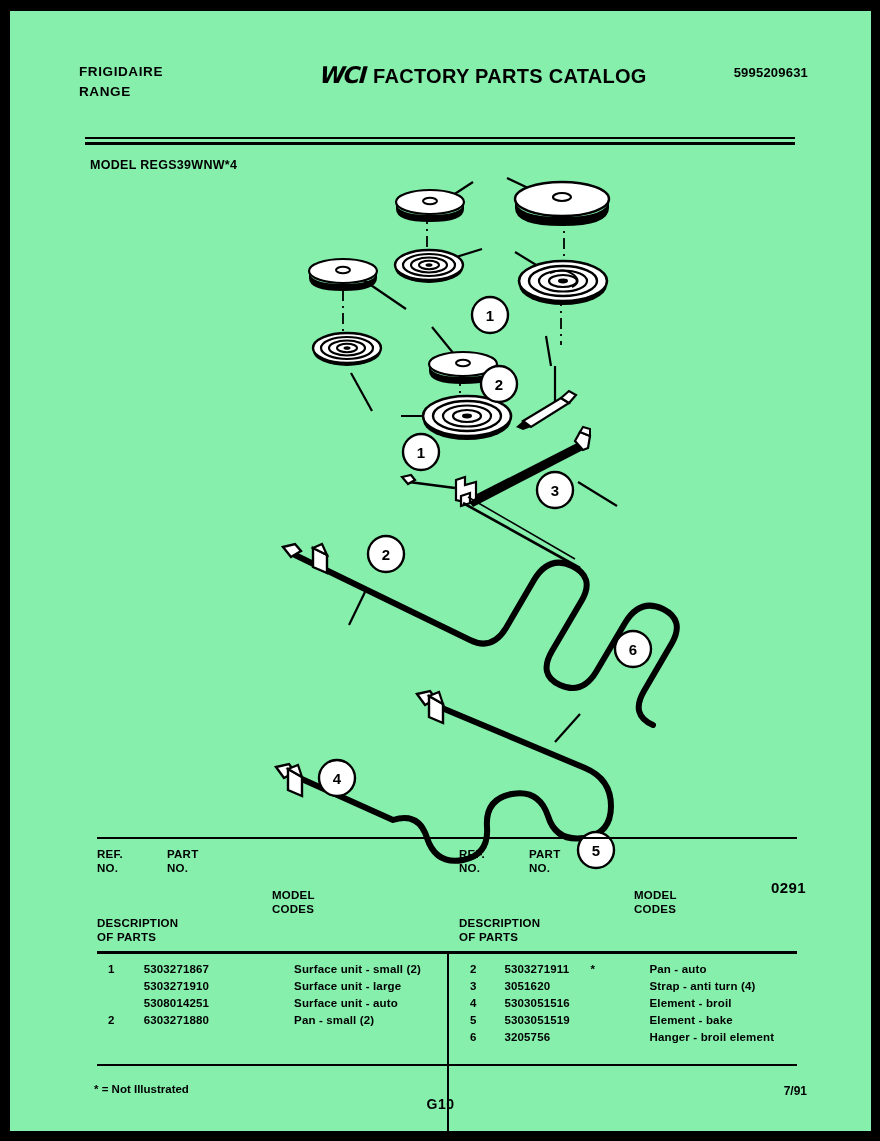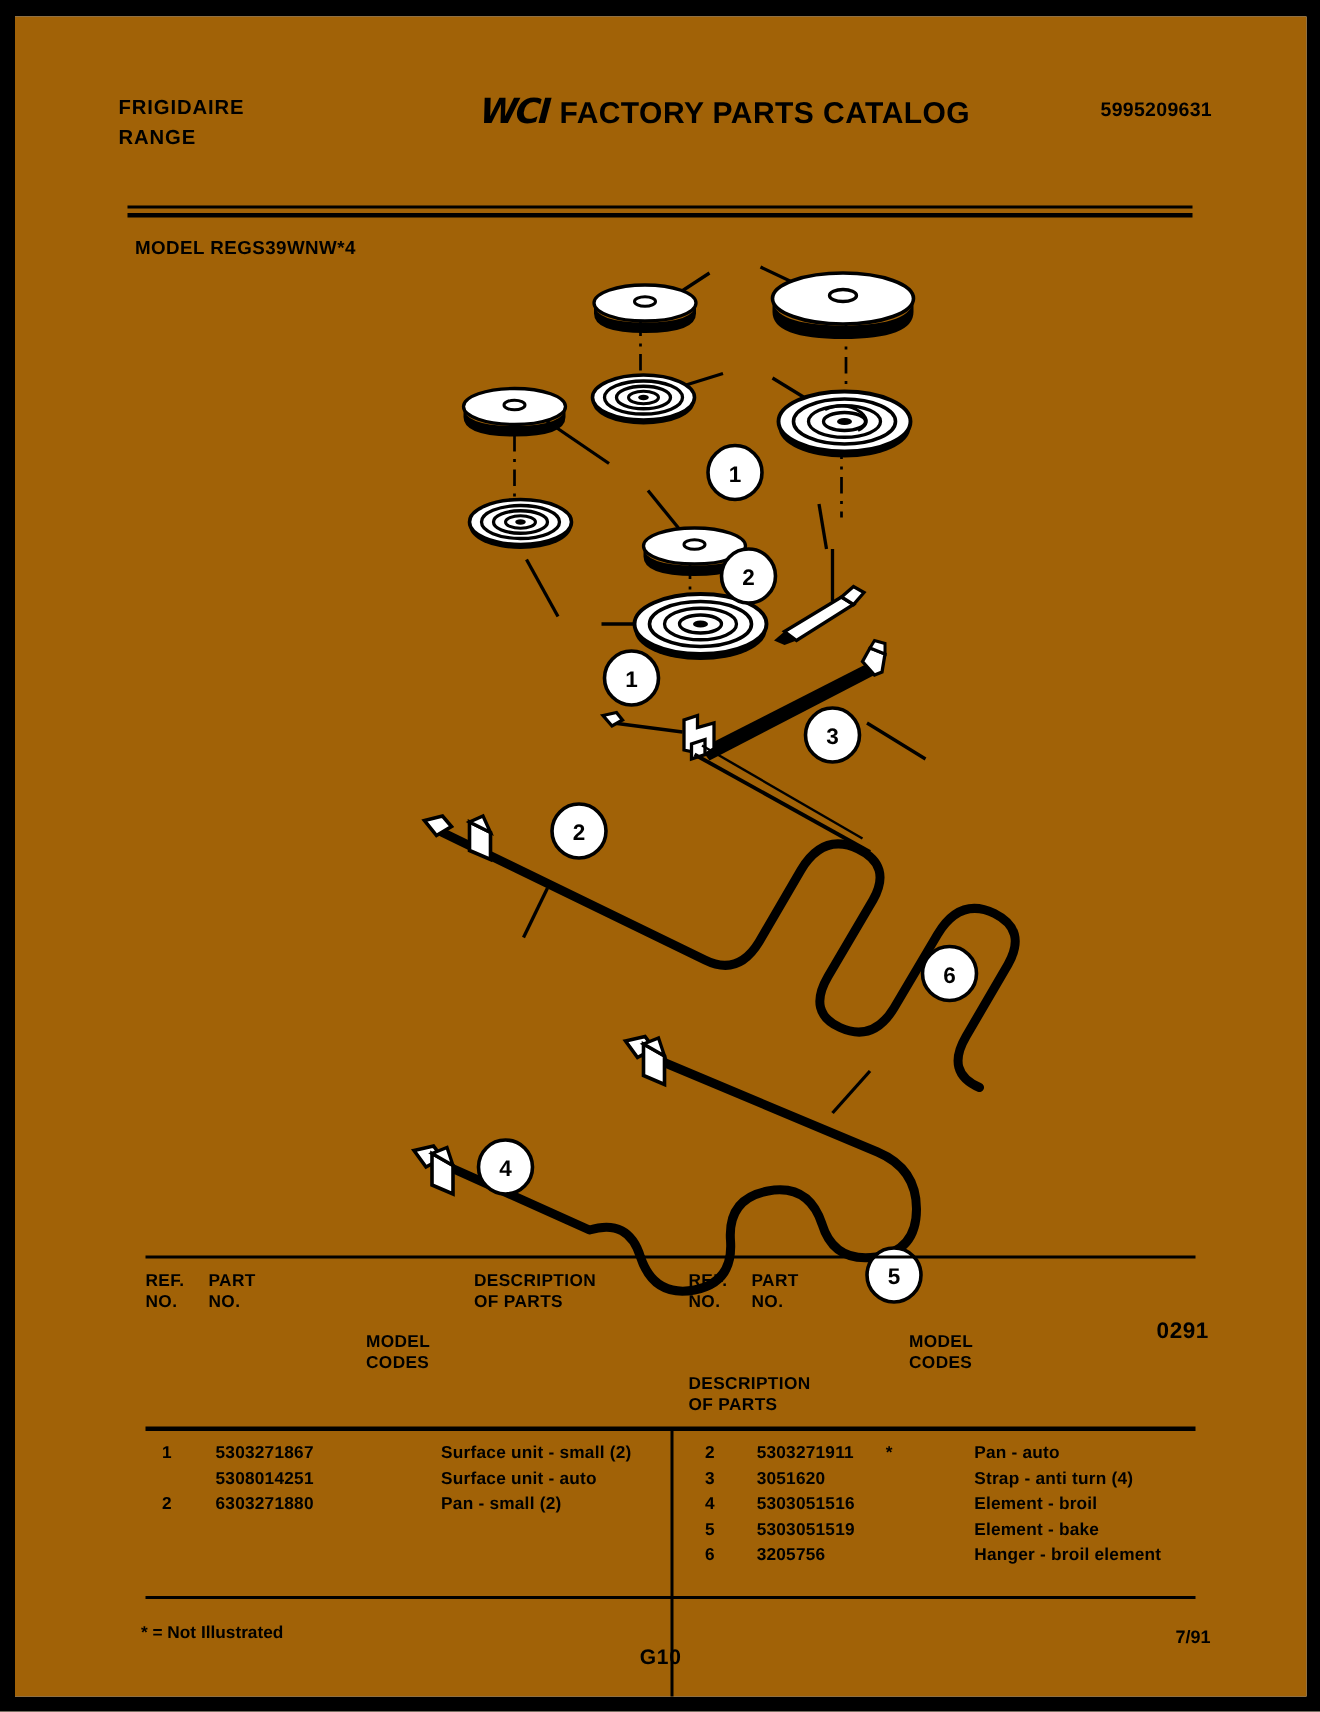--- a/index.html
+++ b/index.html
@@ -24,21 +24,21 @@
     border-top: 11px solid #000;
     border-left: 10px solid #000;
     border-right: 9px solid #000;
     border-bottom: 10px solid #000;
   }
   .sheet {
     position: absolute;
     left: 10px; top: 11px;
     width: 861px;
     height: 1120px;
-    background: #a16207;
+    background: #86efac;
     overflow: hidden;
   }
   
   .hdr-brand {
     position: absolute;
     left: 69px;
     top: 51px;
     font-size: 13.5px;
     font-weight: bold;
     letter-spacing: 0.6px;
@@ -131,21 +131,21 @@
     display: flex;
     padding-top: 8px;
   }
   .tbl-half {
     width: 350px;
     box-sizing: border-box;
     position: relative;
   }
   .tbl-half.right { padding-left: 12px; }
   .col-ref   { width: 42px; }
-  .col-part  { width: 105px; }
+  .col-part  { width: 105px; margin-left: 28px; }
   .col-model { width: 72px; margin-top: 41px; }
   .col-desc  { width: 131px; }
   .hcell {
     display: inline-block;
     vertical-align: top;
     font-size: 11.5px;
     font-weight: bold;
     line-height: 14px;
     letter-spacing: 0.25px;
   }
@@ -468,20 +468,26 @@
       <div class="vdivider"></div>
       <div class="tbl-half" id="left-rows">
           <div class="row">
             <div class="cell ref">1</div>
             <div class="cell part">5303271867</div>
             <div class="cell model"></div>
             <div class="cell desc">Surface unit - small (2)</div>
           </div>
           <div class="row">
             <div class="cell ref"></div>
+            <div class="cell part">5303271910</div>
+            <div class="cell model"></div>
+            <div class="cell desc">Surface unit - large</div>
+          </div>
+          <div class="row">
+            <div class="cell ref"></div>
             <div class="cell part">5308014251</div>
             <div class="cell model"></div>
             <div class="cell desc">Surface unit - auto</div>
           </div>
           <div class="row">
             <div class="cell ref">2</div>
             <div class="cell part">6303271880</div>
             <div class="cell model"></div>
             <div class="cell desc">Pan - small (2)</div>
           </div>

